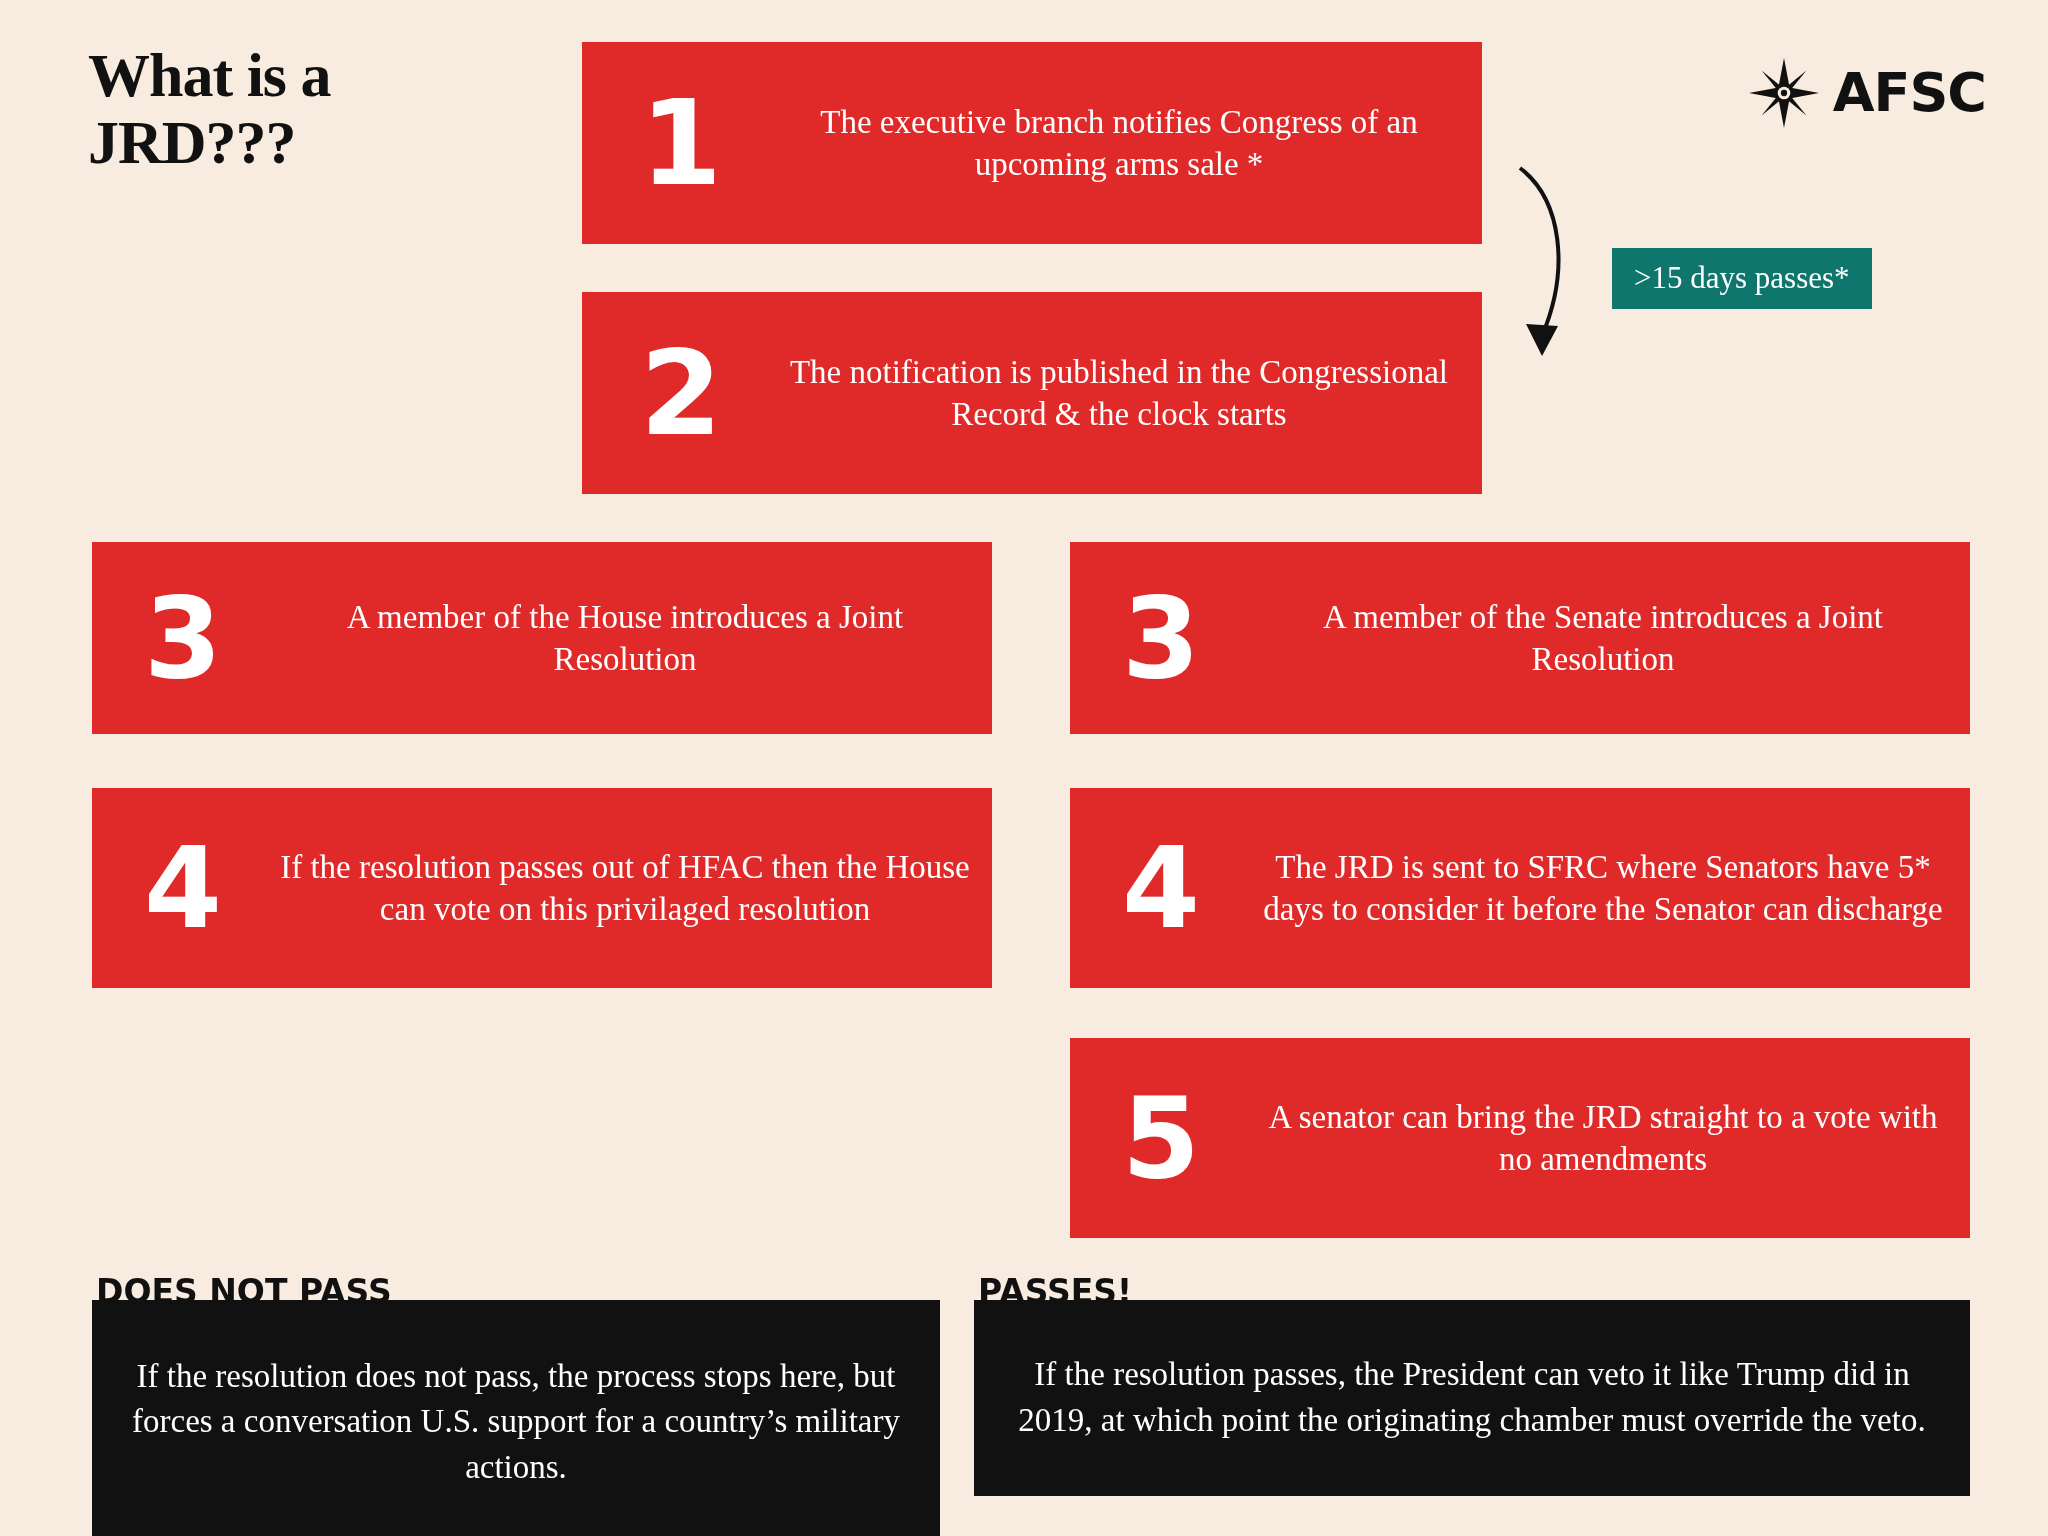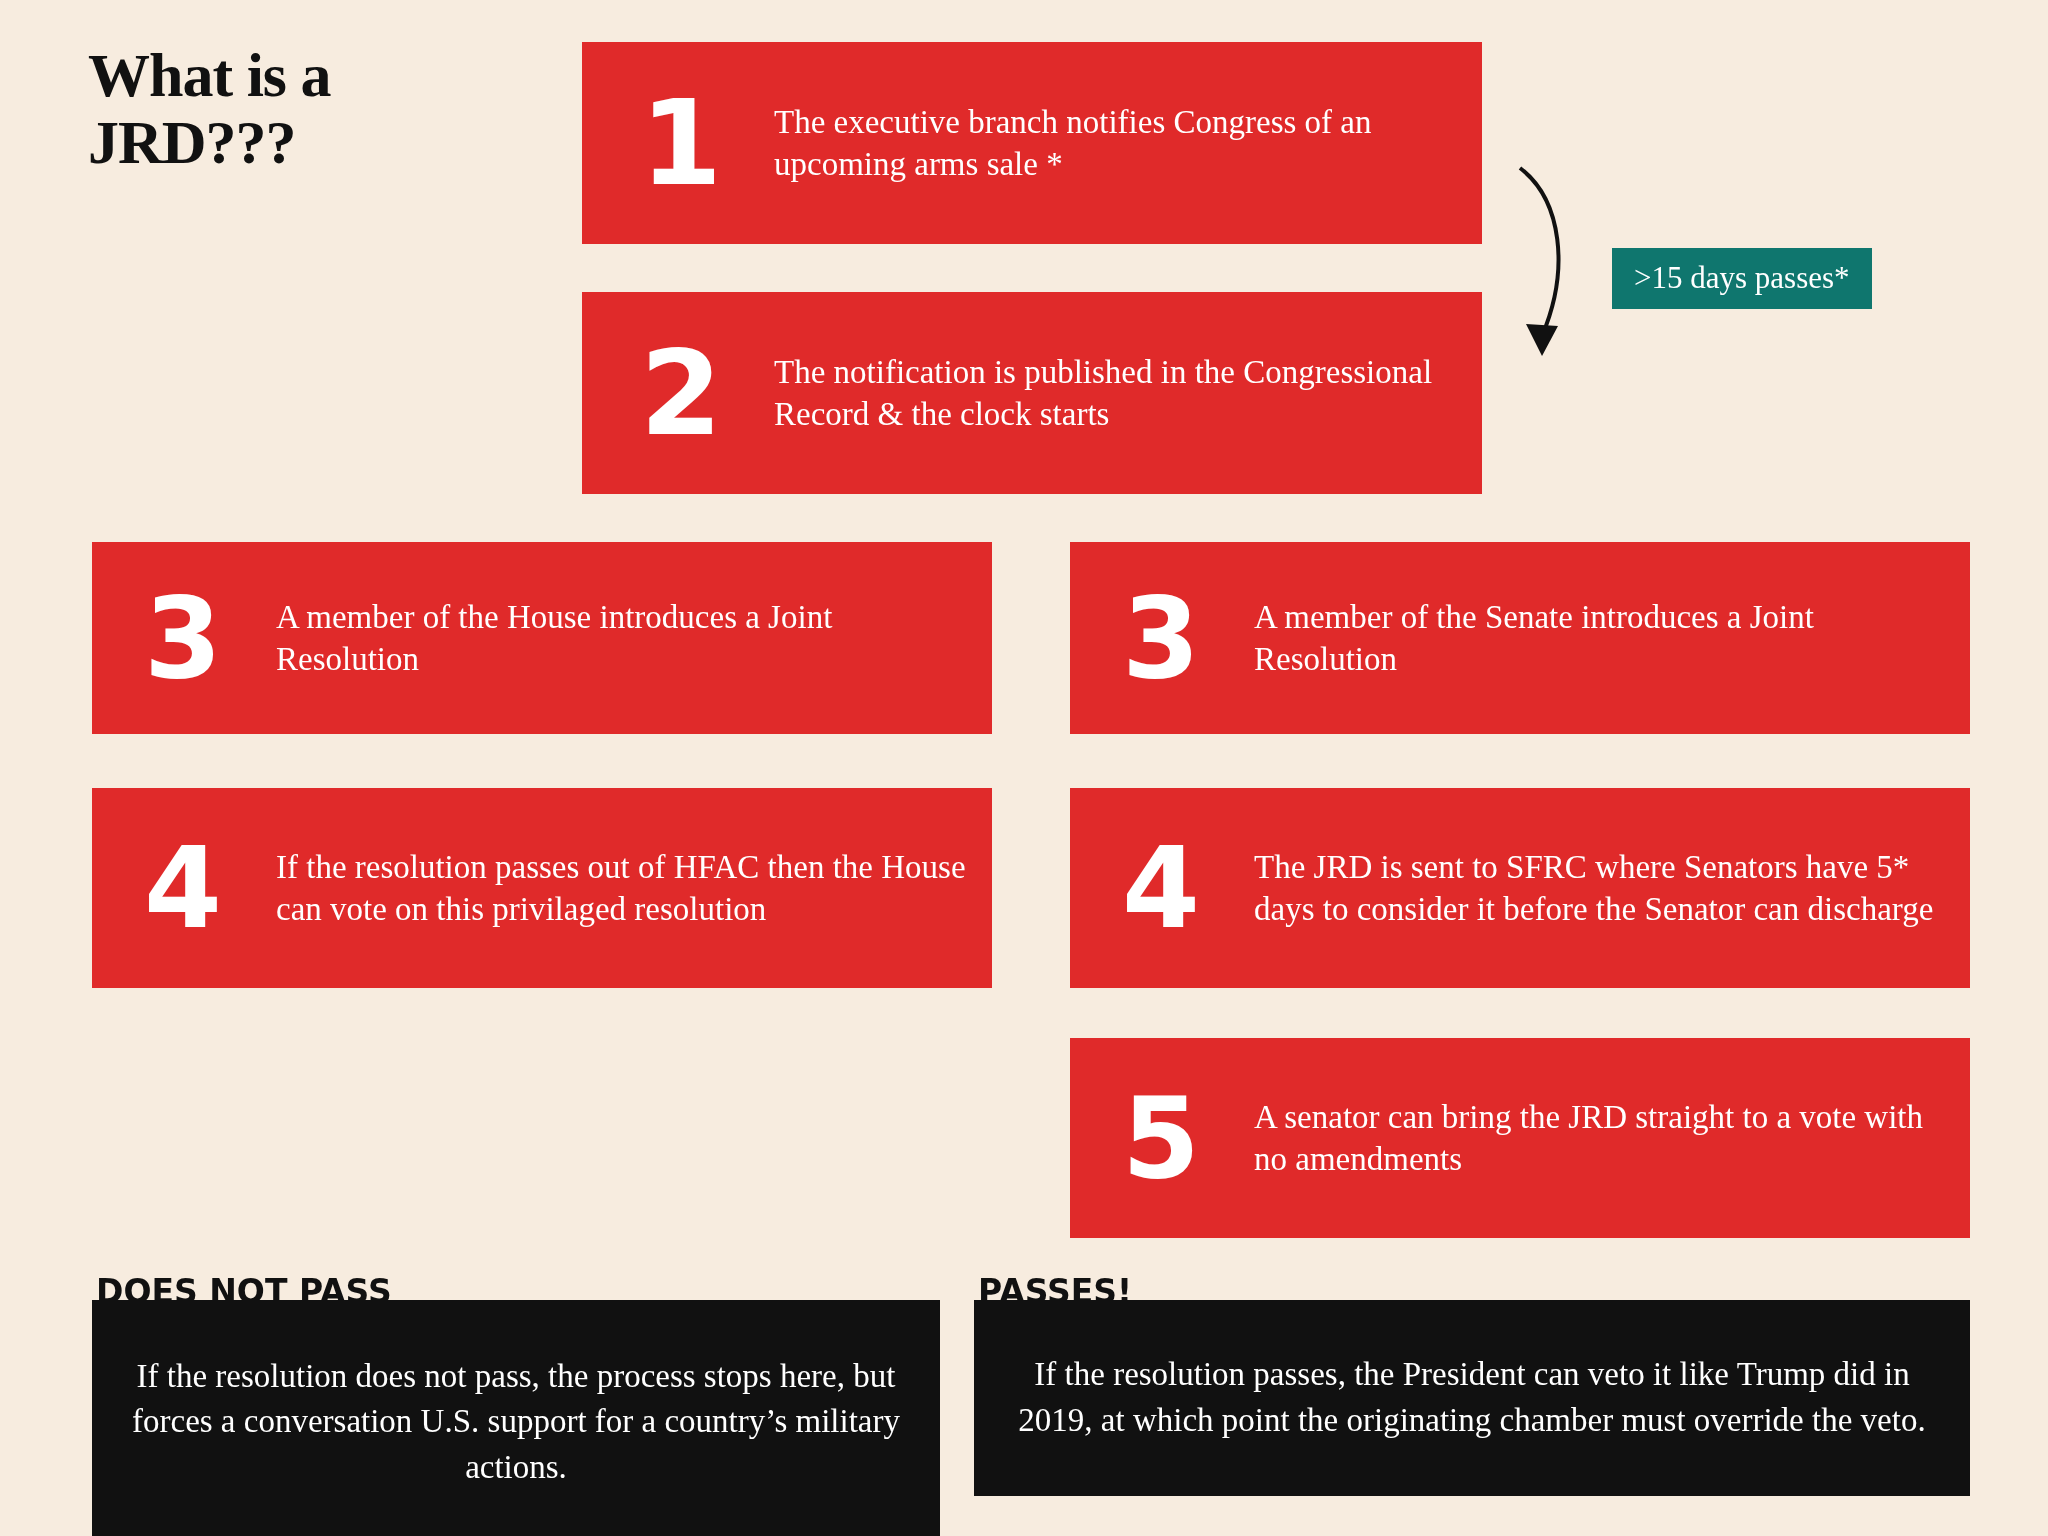--- a/index.html
+++ b/index.html
@@ -75,21 +75,21 @@
     color: #ffffff;
     font-size: 104px;
     line-height: 1;
     flex: 0 0 auto;
     text-align: center;
   }
   .step-text {
     color: #ffffff;
     font-size: 33px;
     line-height: 1.28;
-    text-align: left;
+    text-align: center;
     flex: 1 1 auto;
     padding: 0 18px;
   }
 
   
   #step1 { left: 582px; top: 42px;  width: 900px; height: 202px; padding-left: 24px; }
   #step1 .step-num { width: 150px; font-size: 118px; }
   #step2 { left: 582px; top: 292px; width: 900px; height: 202px; padding-left: 24px; }
   #step2 .step-num { width: 150px; font-size: 118px; }
 
@@ -158,20 +158,36 @@
   #box-pass  { left: 974px; top: 1300px; width: 996px; height: 196px; }
 </style>
 </head>
 <body>
 
 <div class="canvas">
 
   <div class="title">What is a
 JRD???</div>
 
+  <div class="logo">
+    <span class="logo-mark">
+      <svg width="70" height="70" viewBox="0 0 100 100" xmlns="http://www.w3.org/2000/svg">
+        <g fill="#111111">
+          <polygon points="50,0 58,42 100,50 58,58 50,100 42,58 0,50 42,42"></polygon>
+          <polygon points="82,18 60,45 55,40"></polygon>
+          <polygon points="18,18 40,45 45,40"></polygon>
+          <polygon points="82,82 60,55 55,60"></polygon>
+          <polygon points="18,82 40,55 45,60"></polygon>
+        </g>
+        <circle cx="50" cy="50" r="9" fill="#f7ecdf"></circle>
+        <circle cx="50" cy="50" r="4.5" fill="#111111"></circle>
+      </svg>
+    </span>
+    <span class="logo-text">AFSC</span>
+  </div>
 
   <div class="arrow-wrap">
     <svg width="130" height="220" viewBox="0 0 130 220" xmlns="http://www.w3.org/2000/svg">
       <path d="M20 8 C 62 40, 70 110, 42 176" stroke="#111111" stroke-width="4" fill="none"></path>
       <polygon points="42,196 26,164 58,166" fill="#111111"></polygon>
     </svg>
   </div>
 
   <div class="days-badge">&gt;15 days passes*</div>
 

